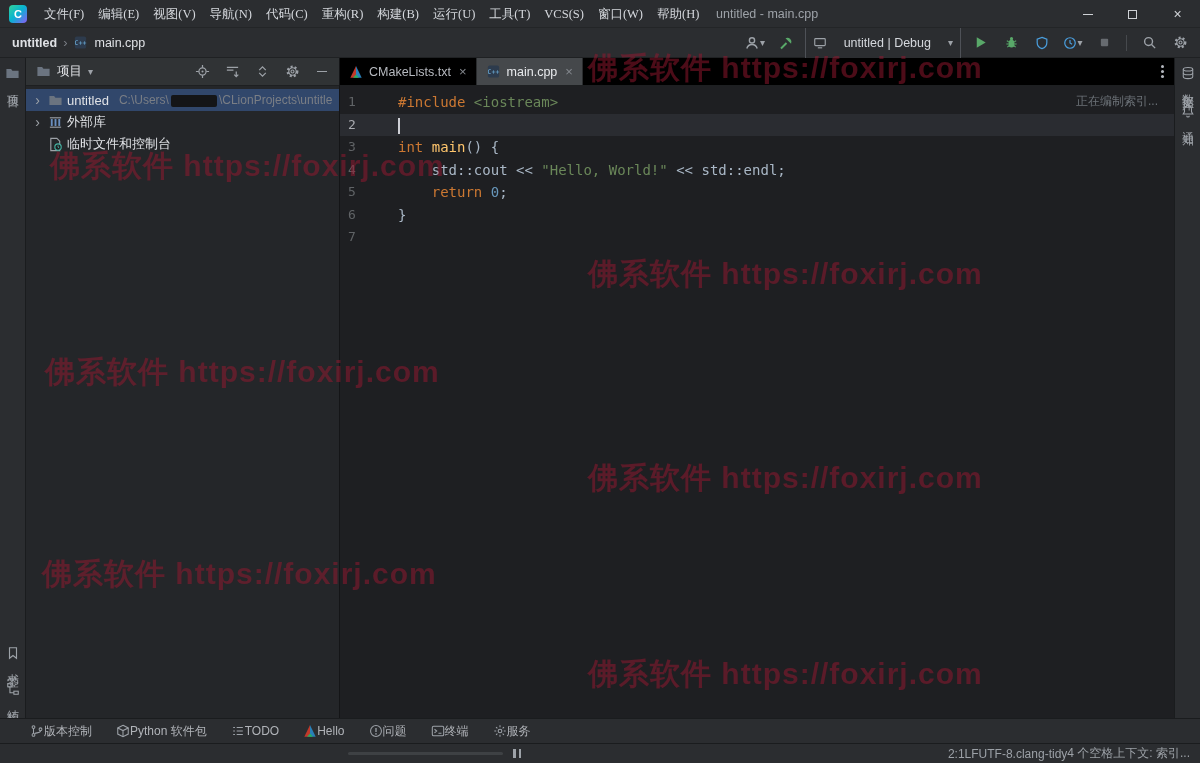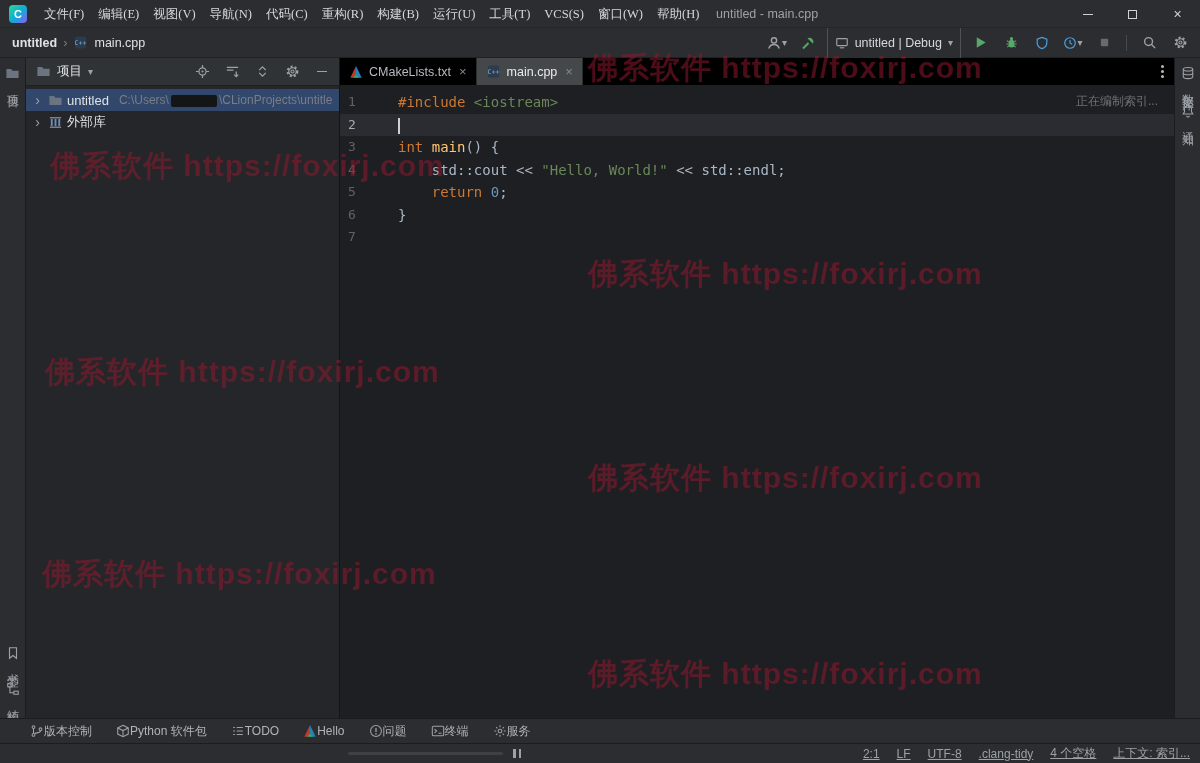--- a/index.html
+++ b/index.html
@@ -19,21 +19,21 @@
   .max-glyph { width:9px; height:9px; border:1px solid #cfd2d6; display:inline-block; }
 
   
   .toolbar { height:30px; flex:0 0 30px; background:#2b2d30; display:flex; align-items:center; border-bottom:1px solid #1f2123; padding:0 8px 0 12px; }
   .crumbs { display:flex; align-items:center; gap:6px; }
   .crumb { font-size:12.5px; color:#dfe1e5; }
   .crumb.bold { font-weight:bold; }
   .crumb-sep { color:#7a7e85; font-size:13px; }
   .run-controls { margin-left:auto; display:flex; align-items:center; gap:7px; }
   .tb-btn { display:flex; align-items:center; justify-content:center; width:24px; height:24px; border-radius:3px; }
-  .combo { display:flex; align-items:center; gap:6px; height:39px; border:1px solid #4e5157; border-radius:3px; padding:0 7px; background:#2b2d30; }
+  .combo { display:flex; align-items:center; gap:17px; height:39px; border:1px solid #4e5157; border-radius:3px; padding:0 7px; background:#2b2d30; }
   .combo-label { font-size:12.5px; color:#d5d8dd; }
   .caret-down { color:#9da2a8; font-size:10px; line-height:1; }
   .tb-sep { width:1px; height:16px; background:#46494d; margin:0 3px; }
   .dots-v { display:inline-block; width:3px; height:13px; position:relative; }
   .dots-v::before { content:""; position:absolute; left:0; top:0; width:3px; height:3px; border-radius:50%; background:#b4b8bf; box-shadow:0 5px 0 #b4b8bf, 0 10px 0 #b4b8bf; }
 
   
   .main { flex:1 1 auto; display:flex; min-height:0; }
   .strip { width:26px; background:#2b2d30; display:flex; flex-direction:column; justify-content:space-between; align-items:center; flex:0 0 26px; }
   .strip.left { border-right:1px solid #1a1c1e; }
@@ -82,21 +82,21 @@
   .tw-btn { display:flex; align-items:center; padding:0 10px; height:100%; font-size:12px; color:#b0b3b8; }
 
   
   .statusbar { height:20px; flex:0 0 20px; background:#2b2d30; border-top:1px solid #1a1c1e; display:flex; align-items:center; font-size:12px; color:#9ca1a7; padding:0 10px 0 348px; }
   .progress-label { margin-right:14px; white-space:nowrap; }
   .progress-track { width:155px; height:3px; background:#3e4144; border-radius:2px; overflow:hidden; margin-right:10px; }
   .progress-fill { height:100%; width:62%; background:#6a6e74; }
   .pause { display:inline-block; width:8px; height:9px; position:relative; margin-right:8px; }
   .pause::before, .pause::after { content:""; position:absolute; top:0; width:2.5px; height:9px; background:#9da2a8; }
   .pause::before { left:0; } .pause::after { right:0; }
-  .status-right { margin-left:auto; display:flex; align-items:center; gap:17px; white-space:nowrap;text-decoration:underline; }
+  .status-right { margin-left:auto; display:flex; align-items:center; white-space:nowrap; }
 
   
   .wm { position:absolute; font-size:30px; font-weight:bold; color:rgba(151,23,48,0.5); white-space:nowrap; z-index:60; pointer-events:none; letter-spacing:1px; }
 
   .ic { display:inline-flex; align-items:center; justify-content:center; }
   .ic svg { display:block; }
 </style>
 </head>
 <body>
 
@@ -330,20 +330,31 @@
               <svg width="15" height="15" viewBox="0 0 16 16">
                 <path d="M2 3h12" stroke="#9da2a8" stroke-width="1.2"></path>
                 <rect x="3" y="4.3" width="2" height="7.4" fill="#6a8fbf"></rect>
                 <rect x="7" y="4.3" width="2" height="7.4" fill="#6a8fbf"></rect>
                 <rect x="11" y="4.3" width="2" height="7.4" fill="#6a8fbf"></rect>
                 <path d="M2 13h12" stroke="#9da2a8" stroke-width="1.2"></path>
               </svg>
             </span>
             <span class="tree-label">外部库</span>
           </div>
+          <div class="tree-row">
+            <span class="chevron"></span>
+            <span class="ic">
+              <svg width="15" height="15" viewBox="0 0 16 16">
+                <path d="M3 1.5h6.5l3 3v10H3z" fill="none" stroke="#9da2a8" stroke-width="1.2"></path>
+                <circle cx="10.7" cy="10.7" r="3.4" fill="#1e1f22" stroke="#45b3a2" stroke-width="1.2"></circle>
+                <path d="M10.7 9v1.8l1.2.8" stroke="#45b3a2" stroke-width="1" fill="none"></path>
+              </svg>
+            </span>
+            <span class="tree-label">临时文件和控制台</span>
+          </div>
         </div>
     </div>
 
     <div class="editor-col">
       <div class="tabbar">
         <div class="tabs">
             <div class="tab">
               <span class="ic">
                 <svg width="14" height="14" viewBox="0 0 16 16">
                   <path d="M8 1 1.5 14.5H8z" fill="#c0392b"></path>

